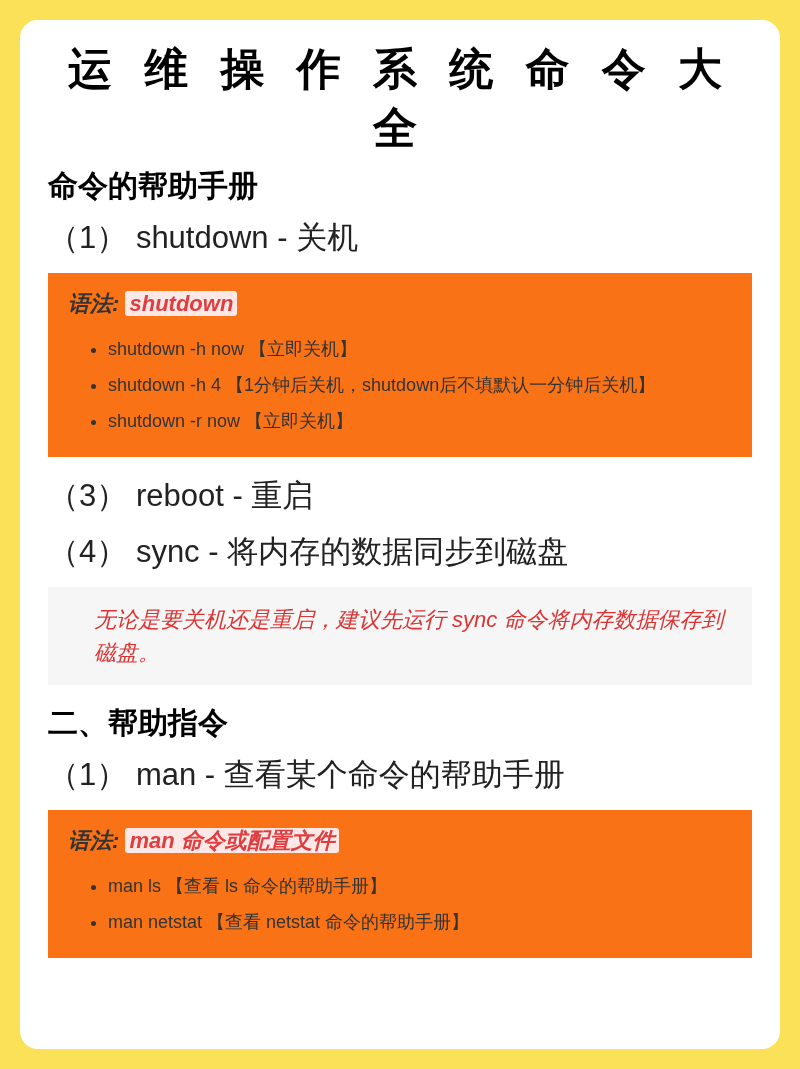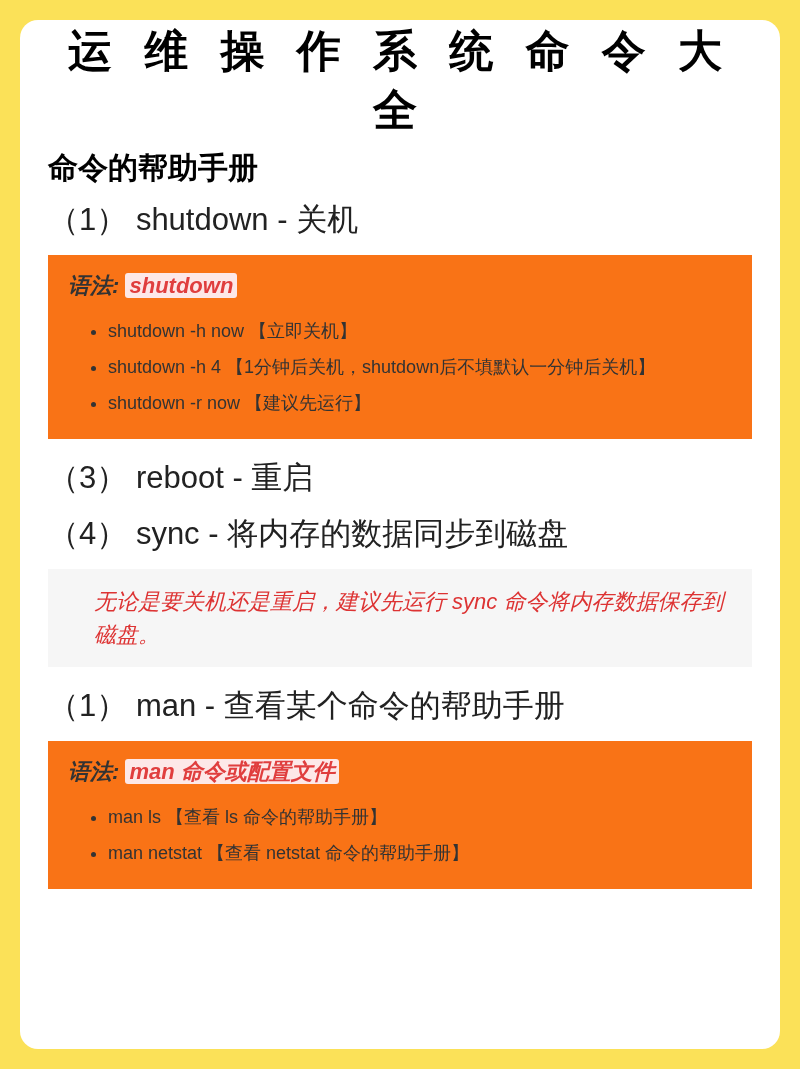--- a/index.html
+++ b/index.html
@@ -8,21 +8,21 @@
       height: 1069px;
       background: #fbe158;
       font-family: "PingFang SC", "Microsoft YaHei", sans-serif;
       padding: 20px;
     }
     .card {
       background: #fff;
       border-radius: 18px;
       width: 100%;
       height: 100%;
-      padding: 2px 28px;
+      padding: 20px 28px;
       overflow: hidden;
     }
     .main-title {
       font-size: 44px;
       font-weight: 900;
       text-align: center;
       letter-spacing: 10px;
       color: #000;
       margin-bottom: 8px;
     }
@@ -95,39 +95,40 @@
   </div>
 
   <div class="code-box">
     <div class="syntax-line">
       <span>语法:</span>
       <span class="syntax-cmd">shutdown</span>
     </div>
     <ul>
       <li>shutdown -h now 【立即关机】</li>
       <li>shutdown -h 4 【1分钟后关机，shutdown后不填默认一分钟后关机】</li>
-      <li>shutdown -r now 【建议先运行】</li>
+      <li>shutdown -r now 【立即关机】</li>
     </ul>
   </div>
 
 
   <div class="cmd-item">
     <span>（3）</span>
     <span>reboot - 重启</span>
   </div>
 
   <div class="cmd-item">
     <span>（4）</span>
     <span>sync - 将内存的数据同步到磁盘</span>
   </div>
 
   <div class="note-box">
     <div class="note-text">无论是要关机还是重启，建议先运行 sync 命令将内存数据保存到磁盘。</div>
   </div>
 
+  <div class="section-title">二、帮助指令</div>
 
   <div class="cmd-item">
     <span>（1）</span>
     <span>man - 查看某个命令的帮助手册</span>
   </div>
 
   <div class="code-box">
     <div class="syntax-line">
       <span>语法:</span>
       <span class="syntax-cmd">man 命令或配置文件</span>

